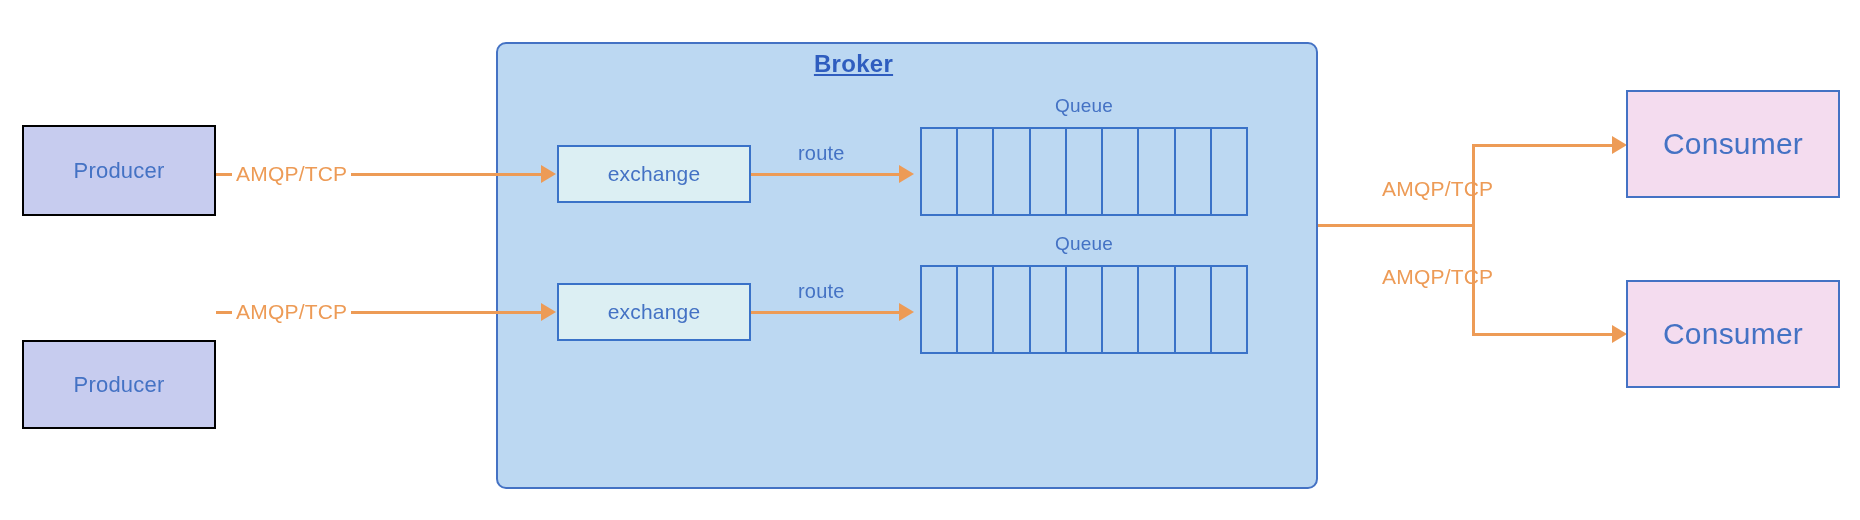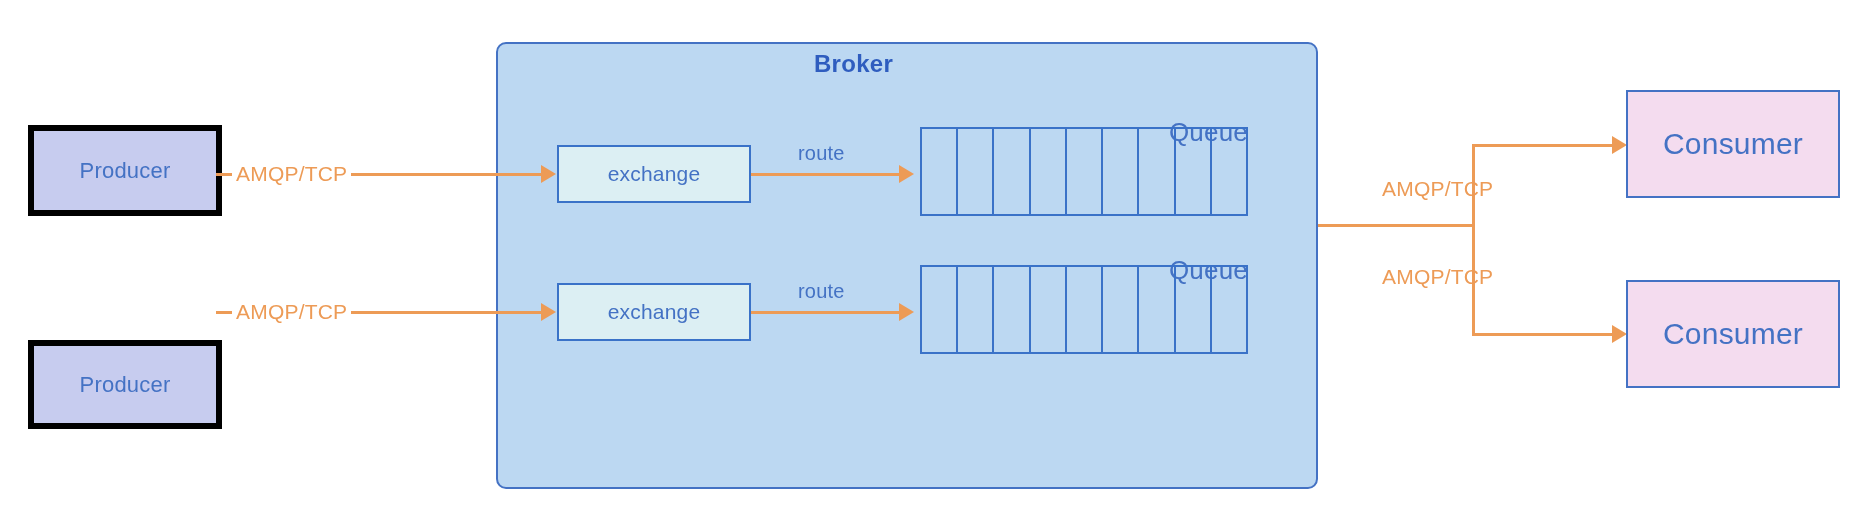--- a/index.html
+++ b/index.html
@@ -3,22 +3,22 @@
 <meta charset="utf-8">
 <style>
   html,body{margin:0;padding:0;background:#ffffff;}
   body{font-family:"Liberation Sans","DejaVu Sans",sans-serif;}
   #canvas{position:relative;width:1860px;height:520px;background:#ffffff;overflow:hidden;}
 
   .node{position:absolute;box-sizing:border-box;display:flex;align-items:center;justify-content:center;}
 
   
   .producer{
-    background:#C7CCEF;border:6px solid #000000;
-    color:#4472C4;font-size:22px;letter-spacing:.2px;margin-left:6px;
+    background:#C7CCEF;border:2px solid #000000;
+    color:#4472C4;font-size:22px;letter-spacing:.2px;
   }
   .consumer{
     background:#F4DCEF;border:2px solid #4472C4;
     color:#4472C4;font-size:30px;letter-spacing:.2px;
   }
   .exchange{
     background:#DCEFF3;border:2px solid #3A72C8;
     color:#4472C4;font-size:21px;letter-spacing:.2px;
   }
 
@@ -30,21 +30,21 @@
   .broker-title{
     position:absolute;color:#2F5DBF;font-size:24px;font-weight:bold;
     text-align:center;letter-spacing:.3px;
   }
 
   
   .queue{position:absolute;box-sizing:border-box;display:flex;border:2px solid #3A72C8;}
   .queue-cell{flex:1 1 0;box-sizing:border-box;border-right:2px solid #3A72C8;}
   .queue-cell:last-child{border-right:none;}
   .queue-label{
-    position:absolute;color:#4472C4;font-size:26px;text-align:right;letter-spacing:.2px;margin-top:22px;
+    position:absolute;color:#4472C4;font-size:19px;text-align:center;letter-spacing:.2px;
   }
 
   
   .hline{position:absolute;background:#ED9B56;height:3px;}
   .vline{position:absolute;background:#ED9B56;width:3px;}
   .arrow{
     position:absolute;width:0;height:0;
     border-top:9px solid transparent;border-bottom:9px solid transparent;
     border-left:15px solid #ED9B56;
   }
@@ -58,21 +58,21 @@
     position:absolute;color:#4472C4;font-size:20px;white-space:nowrap;
     letter-spacing:.2px;
   }
 </style>
 </head>
 <body>
 
 <div id="canvas">
 
   <div class="broker" style="left:496px;top:42px;width:822px;height:447px;"></div>
-  <div class="broker-title" style="left:496px;top:50px;width:715px;">Broker</div>
+  <div class="broker-title" style="left:496px;top:50px;width:715px;text-decoration:underline;">Broker</div>
 
   <div class="node producer" style="left:22px;top:125px;width:194px;height:91px;">
     <span>Producer</span>
   </div>
 
   <div class="node producer" style="left:22px;top:340px;width:194px;height:89px;">
     <span>Producer</span>
   </div>
 
   <div class="hline" style="left:216px;top:173px;width:325px;"></div>

